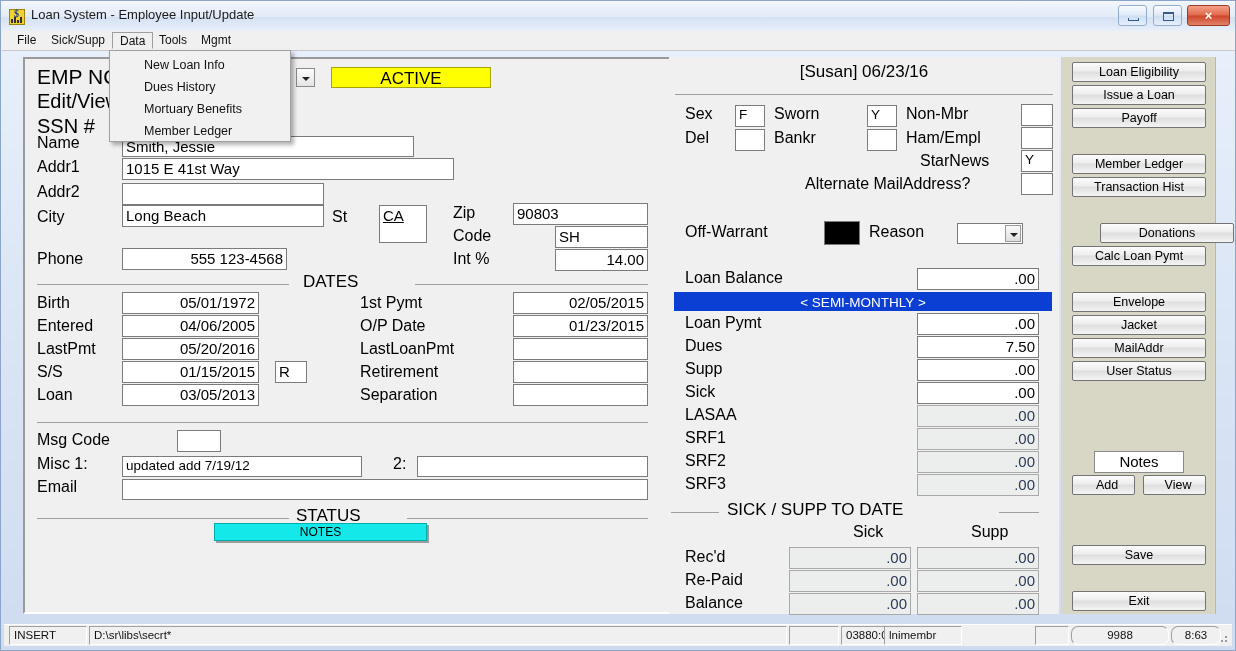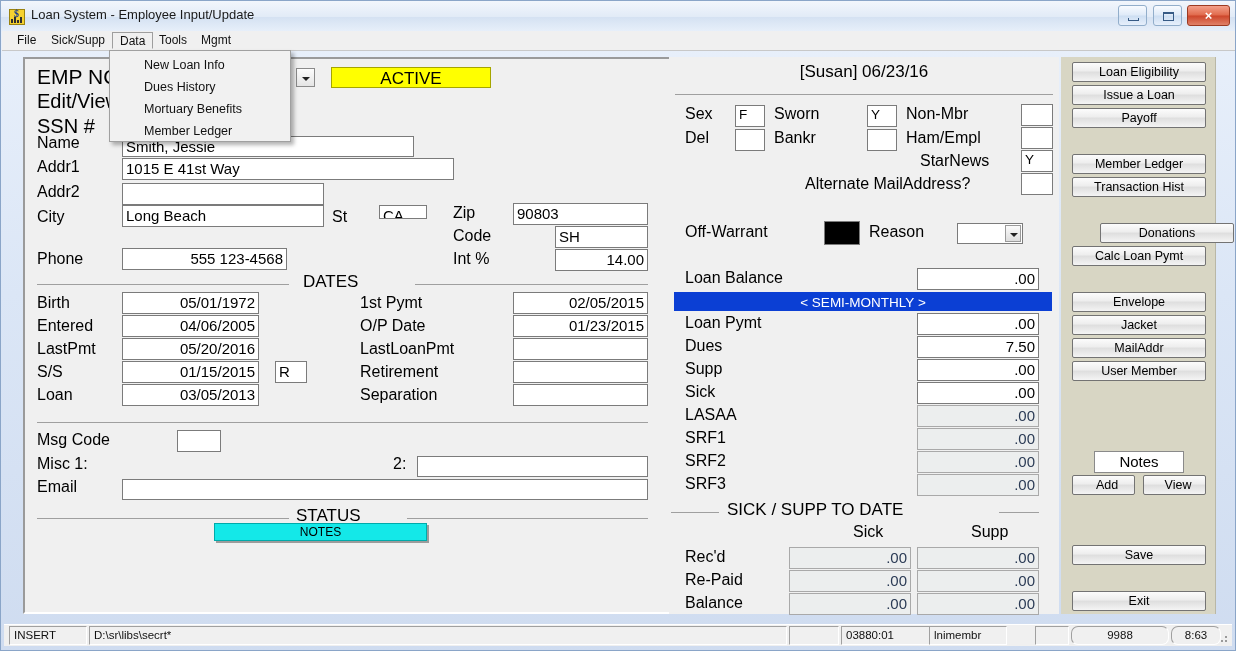--- a/index.html
+++ b/index.html
@@ -220,21 +220,21 @@
     <div class="lbl" style="left:12px;top:99px;">Addr1</div>
     <div class="fld big" style="left:97px;top:99px;width:332px;height:22px;">1015 E 41st Way</div>
 
     <div class="lbl" style="left:12px;top:124px;">Addr2</div>
     <div class="fld big" style="left:97px;top:124px;width:202px;height:22px;"></div>
 
     <div class="lbl" style="left:12px;top:149px;">City</div>
     <div class="fld big" style="left:97px;top:146px;width:202px;height:22px;">Long Beach</div>
 
     <div class="lbl" style="left:307px;top:149px;">St</div>
-    <div class="fld big" style="left:354px;top:146px;width:48px;height:14px;text-decoration:underline;">CA</div>
+    <div class="fld big" style="left:354px;top:146px;width:48px;height:38px;text-decoration:underline;">CA</div>
 
     <div class="lbl" style="left:428px;top:145px;">Zip</div>
     <div class="fld big" style="left:488px;top:144px;width:135px;height:22px;">90803</div>
 
     <div class="lbl" style="left:428px;top:168px;">Code</div>
     <div class="fld big" style="left:530px;top:167px;width:93px;height:22px;">SH</div>
 
     <div class="lbl" style="left:428px;top:191px;">Int %</div>
     <div class="fld big r" style="left:530px;top:190px;width:93px;height:22px;">14.00</div>
 
@@ -267,20 +267,21 @@
     <div class="fld big r" style="left:488px;top:302px;width:135px;height:22px;"></div>
     <div class="lbl" style="left:335px;top:327px;">Separation</div>
     <div class="fld big r" style="left:488px;top:325px;width:135px;height:22px;"></div>
 
     <div class="sep" style="left:12px;top:363px;width:611px;"></div>
 
     <div class="lbl" style="left:12px;top:372px;">Msg Code</div>
     <div class="fld big" style="left:152px;top:371px;width:44px;height:22px;"></div>
 
     <div class="lbl" style="left:12px;top:396px;">Misc 1:</div>
+    <div class="fld" style="left:97px;top:397px;width:240px;height:21px;">updated add 7/19/12</div>
     <div class="lbl" style="left:368px;top:396px;">2:</div>
     <div class="fld" style="left:392px;top:397px;width:231px;height:21px;"></div>
 
     <div class="lbl" style="left:12px;top:419px;">Email</div>
     <div class="fld" style="left:97px;top:420px;width:526px;height:21px;"></div>
 
     <div class="sep" style="left:12px;top:459px;width:252px;"></div>
     <div class="seplab" style="left:265px;top:447px;">STATUS</div>
     <div class="sep" style="left:382px;top:459px;width:241px;"></div>
 
@@ -368,36 +369,36 @@
 
     <div class="btn" style="top:97px;">Member Ledger</div>
     <div class="btn" style="top:120px;">Transaction Hist</div>
 
     <div class="btn" style="top:166px;margin-left:28px;">Donations</div>
     <div class="btn" style="top:189px;">Calc Loan Pymt</div>
 
     <div class="btn" style="top:235px;">Envelope</div>
     <div class="btn" style="top:258px;">Jacket</div>
     <div class="btn" style="top:281px;">MailAddr</div>
-    <div class="btn" style="top:304px;">User Member</div>
+    <div class="btn" style="top:304px;">User Status</div>
 
     <div class="notes-lbl" style="top:394px;">Notes</div>
     <div class="btn wide2" style="left:11px;top:418px;">Add</div>
     <div class="btn wide2" style="left:82px;top:418px;">View</div>
 
     <div class="btn" style="top:488px;">Save</div>
     <div class="btn" style="top:534px;">Exit</div>
   </div>
 
   <div class="statusbar">
     <div class="scell" style="left:5px;width:78px;">INSERT</div>
     <div class="scell" style="left:85px;width:698px;">D:\sr\libs\secrt*</div>
     <div class="scell" style="left:785px;width:50px;"></div>
     <div class="scell" style="left:837px;width:95px;">03880:01</div>
-    <div class="scell" style="left:925px;width:78px;">lnimembr</div>
+    <div class="scell" style="left:880px;width:78px;">lnimembr</div>
     <div class="scell" style="left:1031px;width:34px;"></div>
     <div class="scell c" style="left:1067px;width:98px;">9988</div>
     <div class="scell c" style="left:1167px;width:50px;">8:63</div>
     <div class="grip">
       <i style="left:9px;top:9px;"></i>
         <i style="left:5px;top:9px;"></i>
         <i style="left:9px;top:5px;"></i>
     </div>
   </div>
 

